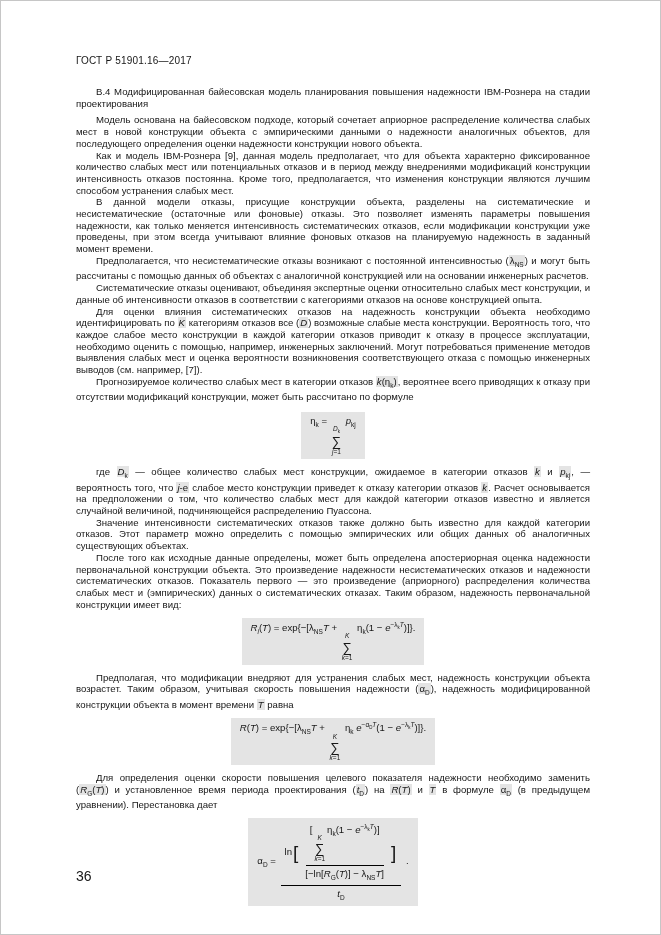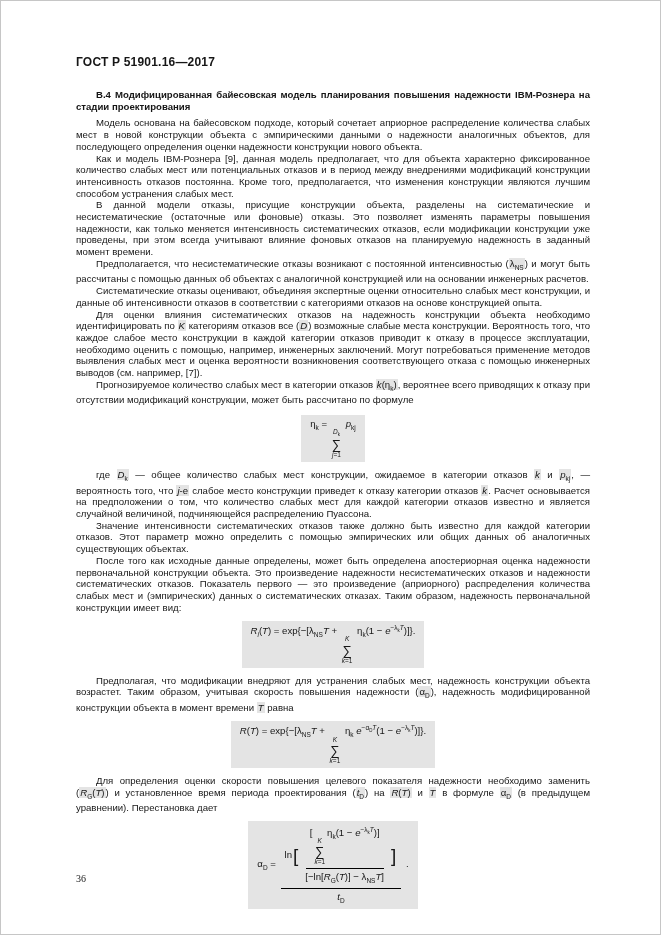--- a/index.html
+++ b/index.html
@@ -11,34 +11,34 @@
   .page {
     box-sizing:border-box;
     width:661px; height:935px;
     border:1px solid #c6c6c6;
     background:#ffffff;
     padding:54px 70px 0 75px;
     position:relative;
     overflow:hidden;
   }
   .doc-header {
-    font-weight:bold;
-    font-size:12px;
+    font-weight:normal;
+    font-size:10px;
     letter-spacing:0.2px;
     margin-bottom:20px;
   }
   .content p {
     margin:0;
     font-size:9.6px;
     line-height:11.7px;
     text-align:justify;
     text-indent:20px;
   }
   .content p.h {
-    font-weight:bold;
+    font-weight:normal;
     margin:8px 0 5px 0;
   }
   .formula {
     text-align:center;
     margin:7px 0 7px 0;
   }
   .fbox {
     display:inline-block;
     background:#e4e4e4;
     padding:3px 9px;
@@ -67,22 +67,21 @@
     margin:0 2px;
   }
   .frac > .fn { border-bottom:1px solid #000; padding:1px 4px 2px 4px; }
   .frac > .fd { padding:2px 4px 0 4px; }
   .fn.row { display:flex; align-items:center; }
   .bb { font-size:19px; line-height:1; margin:0 1px; font-weight:400; }
   .pagenum {
     position:absolute;
     left:75px;
     bottom:50px;
-    font-size:10px;
-    font-family:Liberation Serif, serif;
+    font-size:14px;
   }
 </style>
 </head>
 <body>
 
 <div class="page">
   <div class="doc-header">ГОСТ Р 51901.16—2017</div>
 
   <div class="content">
     <p class="h">В.4 Модифицированная байесовская модель планирования повышения надежности IBM-Рознера на стадии проектирования</p>

